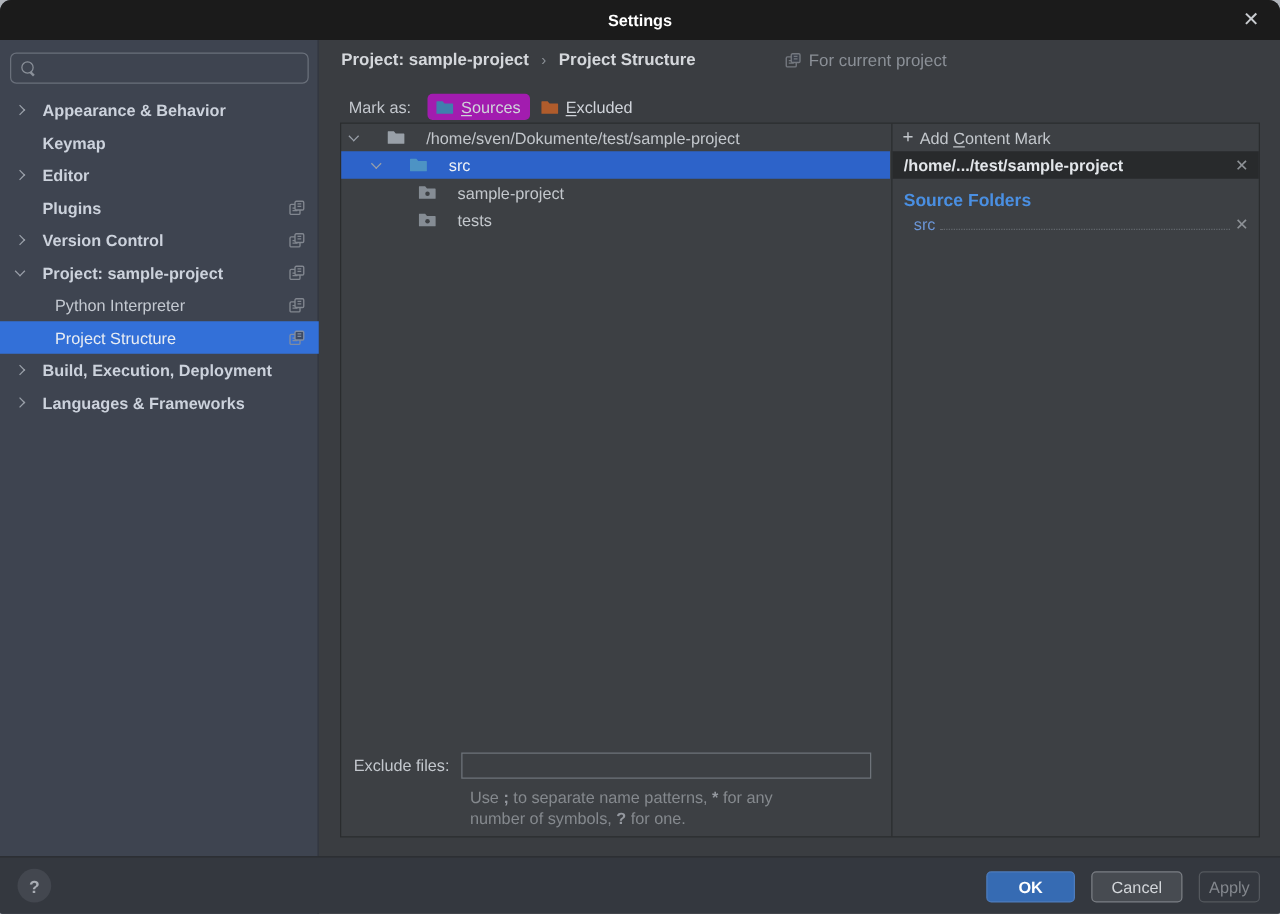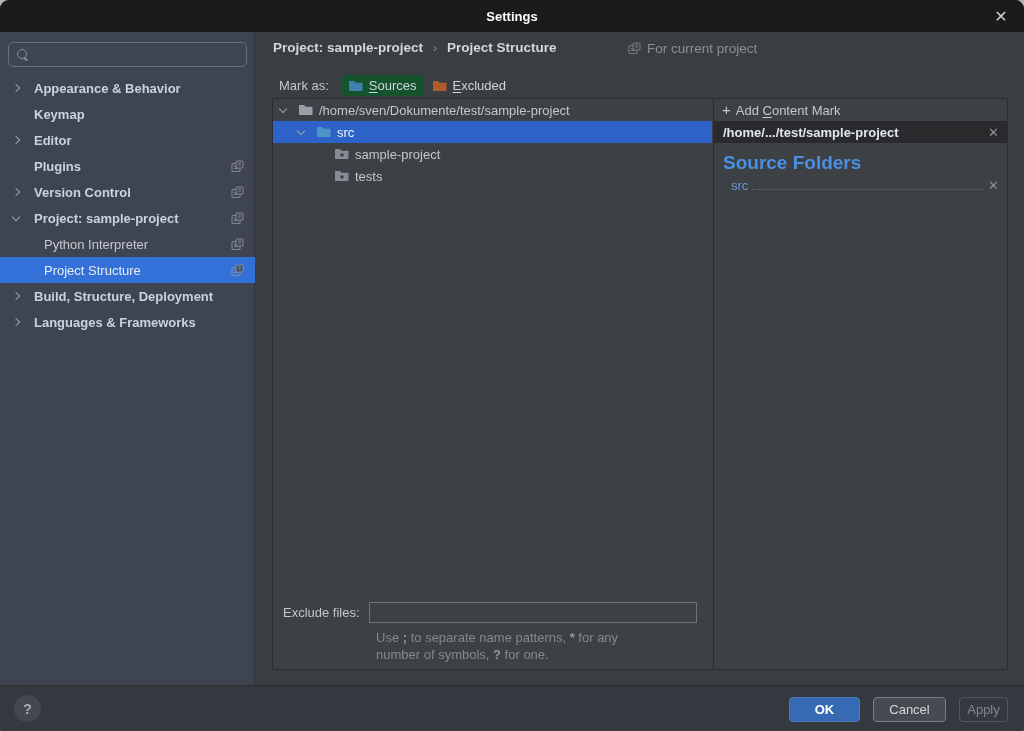--- a/index.html
+++ b/index.html
@@ -34,30 +34,30 @@
   
   .main { position:absolute; left:256px; top:32px; width:768px; height:653px; }
   .crumbs { position:absolute; left:17px; top:8px; display:flex; align-items:center; font-size:13.5px; }
   .crumb { color:#d4d7db; font-weight:bold; }
   .crumb-sep { color:#8b9096; margin:0 10px; font-size:12px; }
   .scope { display:flex; align-items:center; position:absolute; left:372px; top:9px; color:#8b9097; font-size:13.5px; white-space:nowrap; }
   .scope .shared { margin:0 6px 0 0; opacity:.7; }
 
   .markas { position:absolute; left:23px; top:43px; display:flex; align-items:center; font-size:13px; color:#c3c7cd; }
   .chip { display:flex; align-items:center; margin-left:13px; padding:3px 7px; border-radius:4px; }
-  .chip.on { background:#14532d; }
+  .chip.on { background:#a21caf; }
   .chip .lbl { margin-left:6px; color:#d0d4da; }
   .chip .lbl u { text-underline-offset:2px; }
 
   
   .panel { position:absolute; left:16px; top:66px; width:736px; height:572px; background:#3d4044; border:1px solid #2a2c2e; }
   .treecol { position:absolute; left:0; top:0; width:439px; height:570px; }
   .rightcol { position:absolute; left:440px; top:0; width:294px; height:570px; border-left:1px solid #2a2c2e; }
 
-  .trow { height:22px; display:flex; align-items:center; font-size:13px; color:#c3c7cc; white-space:nowrap; }
+  .trow { height:22px; display:flex; align-items:center; font-size:13px; color:#c3c7cc; white-space:nowrap;gap:11px; }
   .trow .chevbox { width:19px; }
   .trow .chev { border-color:#9aa0a9; }
   .trow.l0 { padding-left:7px; }
   .trow.l1 { padding-left:25px; }
   .trow.l2 { padding-left:62px; }
   .trow.selected { background:#2d63c9; color:#eef1f5; }
   .ficon { margin-right:6px; display:flex; }
 
   
   .exclude { position:absolute; left:0; top:503px; width:439px; font-size:13px; color:#c3c7cd; }
@@ -67,21 +67,21 @@
   .exclude .hint { margin:6px 0 0 103px; color:#85898e; line-height:17px; width:330px; }
   .exclude .hint b { color:#9599a0; }
 
   
   .addroot { height:22px; display:flex; align-items:center; padding-left:8px; color:#c3c7cc; font-size:13px; }
   .addroot .plus { color:#c3c7cc; font-size:15px; margin-right:5px; margin-top:-2px; }
   .addroot u { text-underline-offset:2px; }
   .rootrow { height:22px; background:#282a2c; display:flex; align-items:center; padding:0 8px 0 9px; color:#e3e6ea; font-weight:bold; font-size:13px; }
   .rootrow .x { margin-left:auto; color:#9att; }
   .x { color:#8d9196; font-size:13px; line-height:1; }
-  .sf-title { margin:9px 0 0 9px; color:#4a8fe2; font-weight:bold; font-size:19px; }
+  .sf-title { margin:9px 0 0 9px; color:#4a8fe2; font-weight:bold; font-size:14px; }
   .sf-row { display:flex; align-items:baseline; margin:4px 8px 0 17px; font-size:13px; }
   .sf-row .name { color:#6b95d6; }
   .sf-row .leader { flex:1; border-bottom:1px dotted #63676d; margin:0 4px; height:12px; }
 
   
   .footer { position:absolute; left:0; top:685px; width:1024px; height:46px; background:#34383f; border-top:1px solid #2a2d31; }
   .help { position:absolute; left:14px; top:9px; width:27px; height:27px; border-radius:50%; background:#43474f; color:#a9adb4; display:flex; align-items:center; justify-content:center; font-size:14px; font-weight:bold; }
   .btns { position:absolute; right:16px; top:11px; display:flex; gap:13px; }
   .btn { height:25px; border-radius:4px; font-size:13px; display:flex; align-items:center; justify-content:center; font-family:inherit; }
   .btn.ok { width:71px; background:#366bb3; border:1px solid #4d7cbd; color:#ffffff; font-weight:bold; }
@@ -189,21 +189,21 @@
               <path d="M3 6.5h4M3 8.5h4" stroke="#8d929a" stroke-width="1"></path>
               <rect x="5" y="1" width="7" height="7" rx="1" fill="#3e4450" stroke="#8d929a" stroke-width="1.1"></rect>
               <path d="M7 3h3M7 5h3" stroke="#8d929a" stroke-width="1"></path>
             </svg>
 </span>
       </div>
       <div class="sb-item bold">
         <span class="chevbox">
             <span class="chev right"></span>
           </span>
-        <span>Build, Structure, Deployment</span>
+        <span>Build, Execution, Deployment</span>
       </div>
       <div class="sb-item bold">
         <span class="chevbox">
             <span class="chev right"></span>
           </span>
         <span>Languages &amp; Frameworks</span>
       </div>
     </div>
   </div>
 

